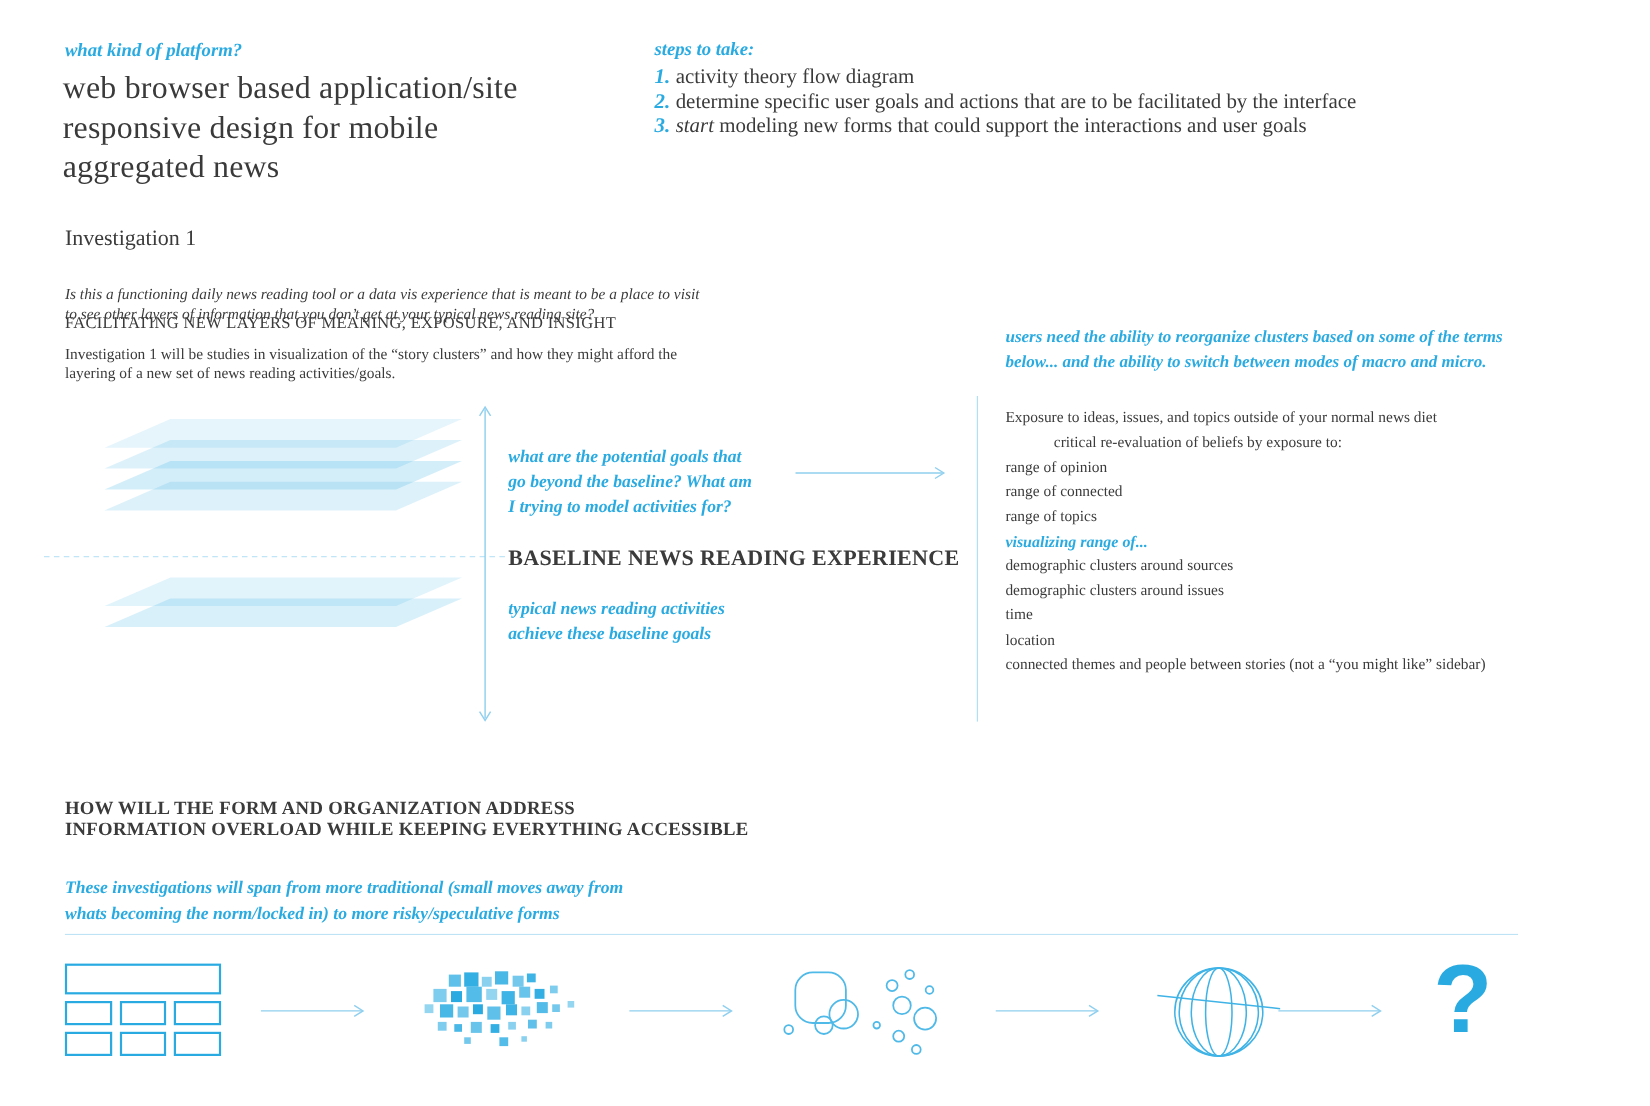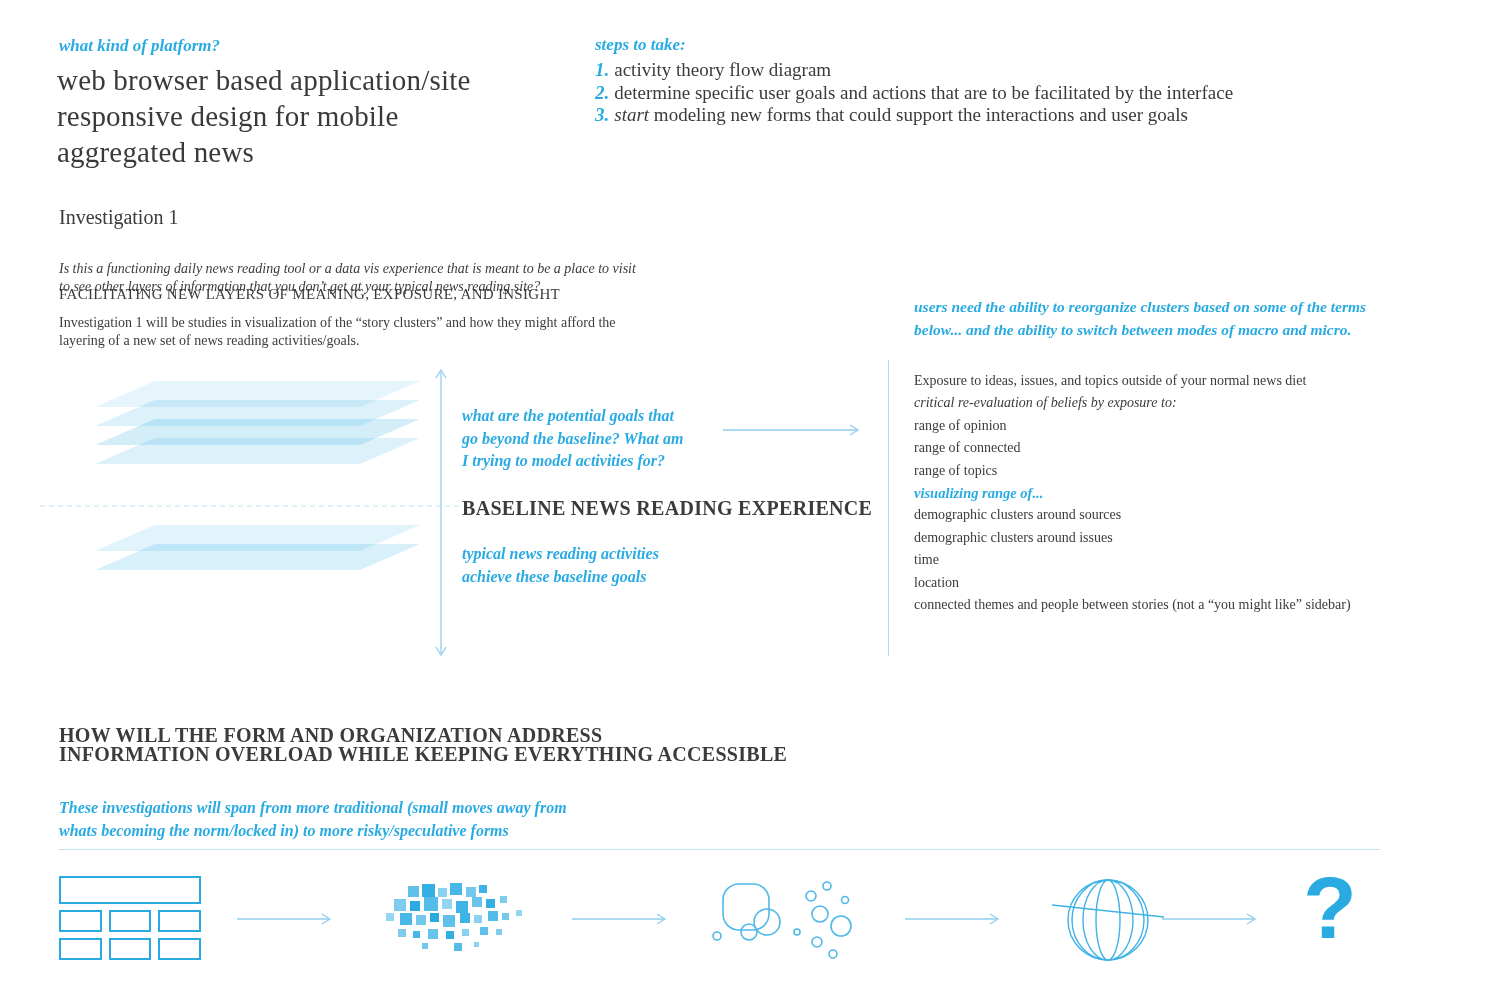--- a/index.html
+++ b/index.html
@@ -32,24 +32,24 @@
   .investigation-body{left:59px;top:314px;font-size:14px;line-height:17.6px;}
 
   .goals-question{left:462px;top:405px;font-size:16px;line-height:22.6px;}
   .baseline-heading{left:462px;top:497px;font-size:20px;font-weight:bold;letter-spacing:.3px;}
   .baseline-note{left:462px;top:543px;font-size:16px;line-height:22.6px;}
 
   .right-divider-line{left:888px;top:360px;width:1px;height:296px;background:#ABDCF3;}
   .reorganize-note{left:914px;top:296px;font-size:15.5px;line-height:22.5px;}
   .exposure-block{left:914px;top:370px;font-size:14px;line-height:22.4px;width:500px;}
   .rb-heading{font-weight:normal;}
-  .rb-sub{font-style:italic;}
+  .rb-sub{margin-left:44px;}
   .rb-label{color:var(--accent);font-style:italic;font-weight:bold;font-size:14.5px;}
 
-  .overload-heading{left:59px;top:726px;font-size:20px;font-weight:bold;line-height:18.6px;letter-spacing:.3px;}
+  .overload-heading{left:59px;top:726px;font-size:17px;font-weight:bold;line-height:18.6px;letter-spacing:.3px;}
   .investigations-note{left:59px;top:796px;font-size:16px;line-height:23px;}
   .bottom-divider{left:59px;top:849px;width:1321px;height:1px;background:var(--lightline);}
 
   
   .wireframe{left:59px;top:876px;width:142px;}
   .wf-top{height:28px;border:2px solid var(--accent);margin-bottom:6px;}
   .wf-row{display:flex;gap:7px;margin-bottom:6px;}
   .wf-cell{flex:1;height:22px;border:2px solid var(--accent);}
 
   .qmark{left:1303px;top:864px;font-size:88px;font-weight:bold;color:var(--accent);

